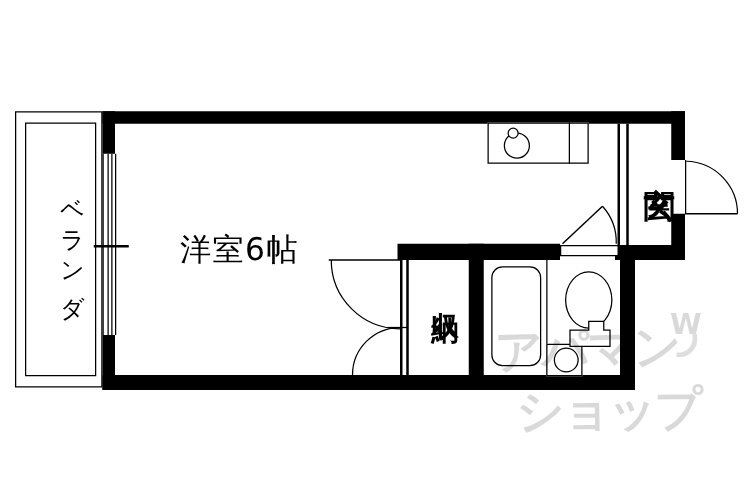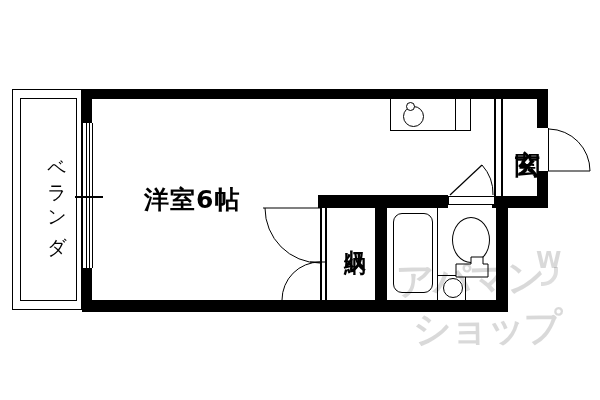--- a/index.html
+++ b/index.html
@@ -8,21 +8,21 @@
     font-family:"DejaVu Sans","Liberation Sans",sans-serif;color:#000;
   }
   .wall{position:absolute;background:#000;}
   .thinbox{position:absolute;border:1px solid #000;box-sizing:border-box;background:#fff;}
   .vline{position:absolute;background:#000;}
   .hline{position:absolute;background:#000;}
   .vtext{
     position:absolute;writing-mode:vertical-rl;text-orientation:upright;
     line-height:1;white-space:nowrap;
   }
-  .label-main{position:absolute;font-size:25px;letter-spacing:1px;font-weight:700;}
+  .label-main{position:absolute;font-size:25px;letter-spacing:1px;font-weight:400;}
   .label-veranda{font-size:19px;letter-spacing:4px;}
   .label-genkan{font-size:25px;letter-spacing:3px;font-weight:600;}
   .label-closet{font-size:22px;letter-spacing:3px;font-weight:600;}
   .round{border-radius:50%;}
   .fixture{position:absolute;border:1px solid #000;box-sizing:border-box;background:#fff;}
   svg.overlay{position:absolute;left:0;top:0;z-index:4;pointer-events:none;}
   #watermark{position:absolute;left:0;top:0;width:600px;height:400px;z-index:10;pointer-events:none;}
   .wm{position:absolute;font-weight:bold;color:rgba(0,0,0,0.15);}
   .wm-line{font-size:38px;letter-spacing:-2px;}
   .wm-logo{font-size:23px;}

